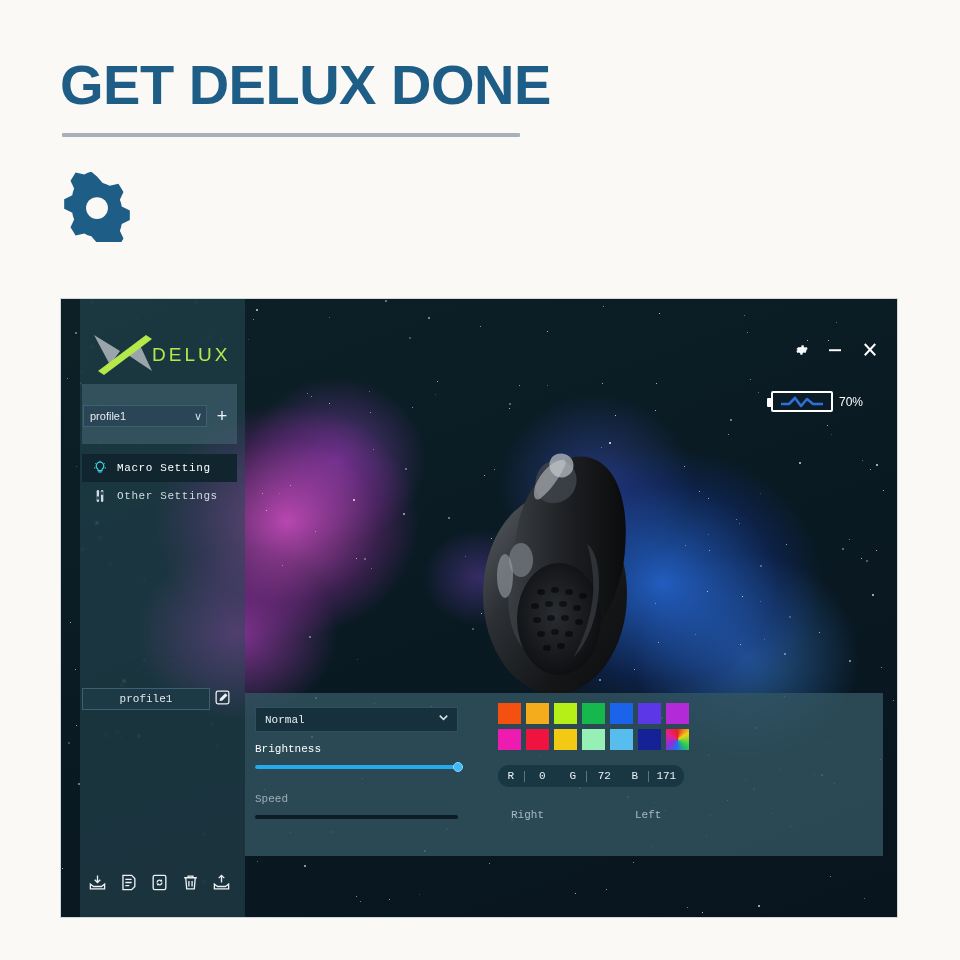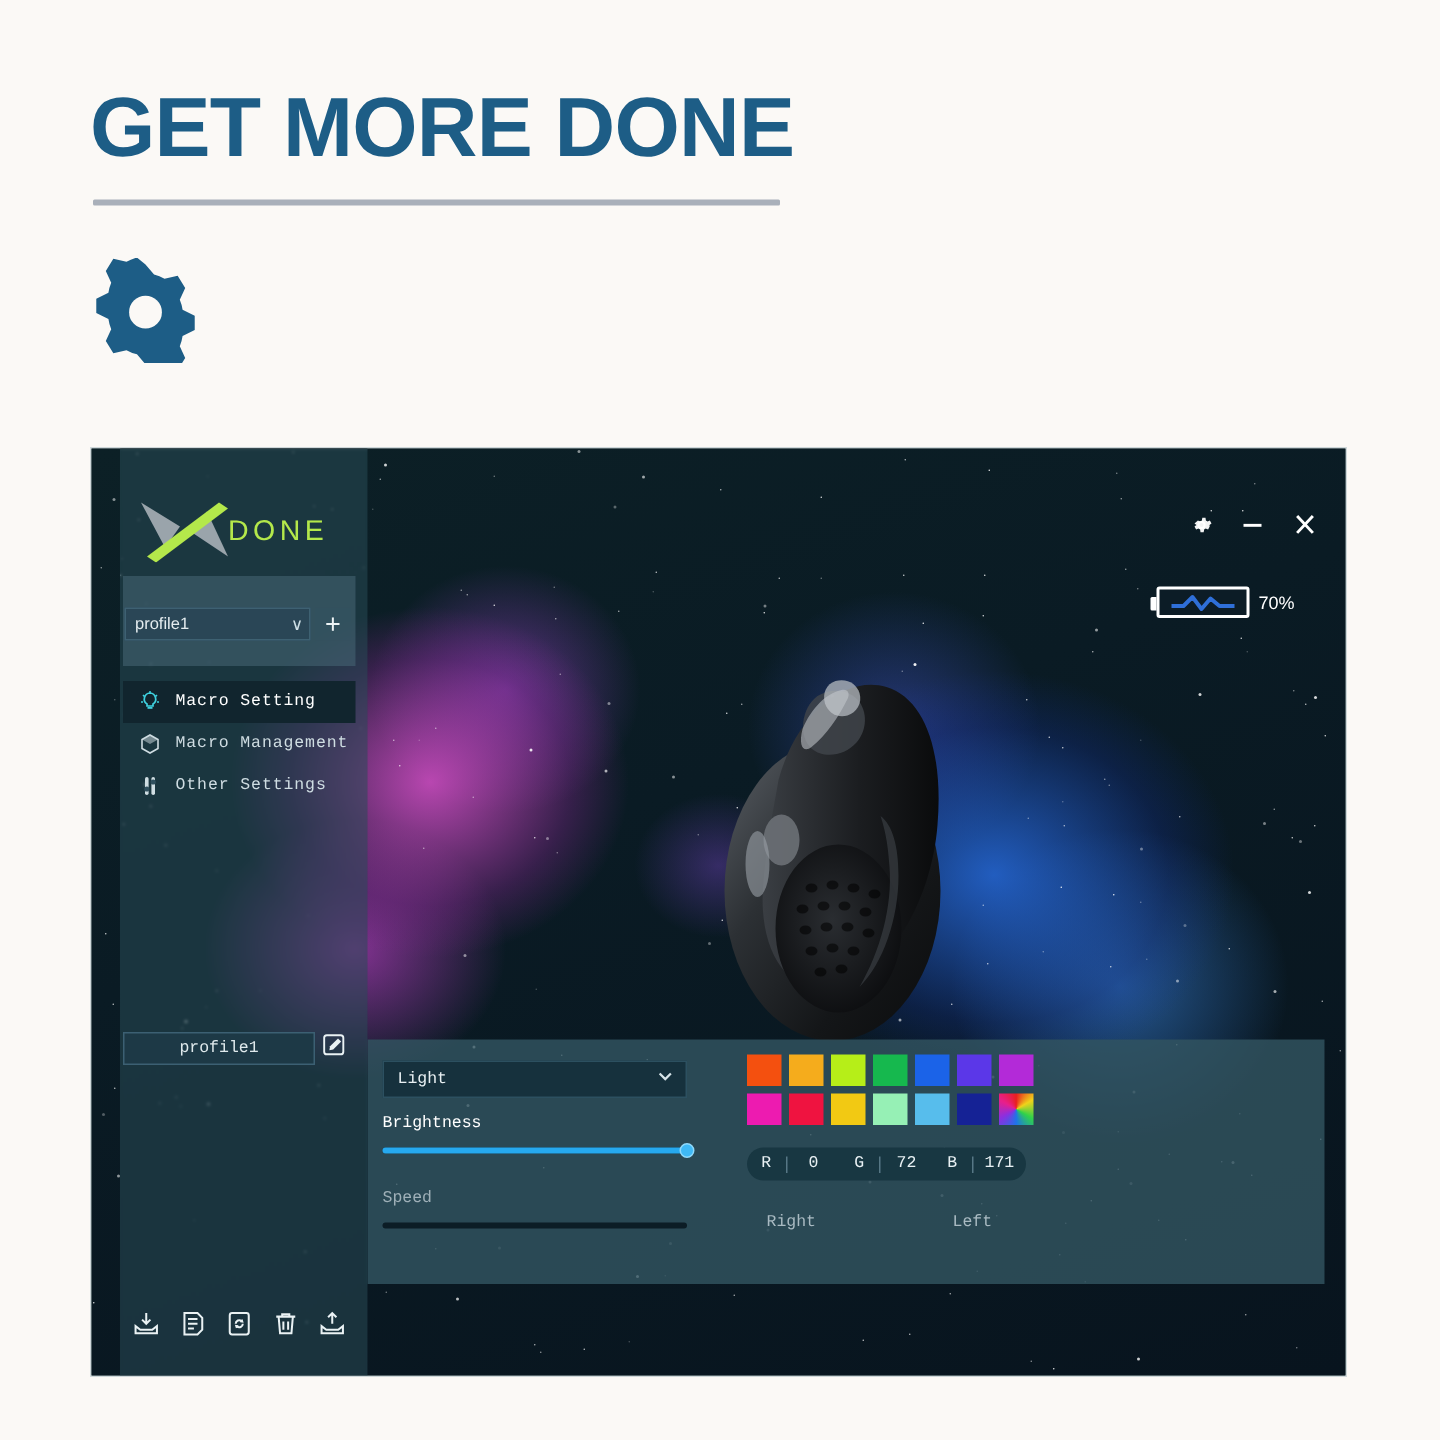--- a/index.html
+++ b/index.html
@@ -217,21 +217,21 @@
     position: absolute; left: 7px; top: 124px; display: flex; align-items: center; gap: 9px;
   }
   .preview-sw { width: 21px; height: 21px; }
   .preview-lbl { color: #dfe8eb; font-size: 11px; font-family: "Liberation Mono", monospace; }
 </style>
 </head>
 <body>
 
 <div id="root">
 
-  <div class="headline">GET MORE DONE</div>
+  <div class="headline">GET DELUX DONE</div>
   <div class="divider"></div>
 
   <div class="gear-wrap">
     <svg viewBox="0 0 64 64" width="70" height="70">
       <path fill="#1d5d86" d="M32 0l5.2 6.4a26 26 0 016.4 2.7l8-2 4.6 7.9 -3.3 7.5a26 26 0 011.7 6.5l7.4 3.9v9.1l-7.4 3.9a26 26 0 01-1.7 6.5l3.3 7.5-4.6 7.9-8-2a26 26 0 01-6.4 2.7L32 64l-5.2-6.4a26 26 0 01-6.4-2.7l-8 2-4.6-7.9 3.3-7.5a26 26 0 01-1.7-6.5L2 31.1V22l7.4-3.9a26 26 0 011.7-6.5L7.8 4.1 12.4-3.8l8 2a26 26 0 016.4-2.7z" transform="translate(0,4) scale(1,0.95)"></path>
       <circle cx="32" cy="33" r="10" fill="#fbf9f6"></circle>
     </svg>
   </div>
 
   <div id="app-window">
@@ -548,50 +548,41 @@
     </div>
 
     <div id="sidebar">
       <div class="logo">
         <svg width="72" height="44" viewBox="0 0 72 44">
           <path d="M4 4 L30 20 L20 34 Z" fill="#9aa4ab"></path>
           <path d="M62 40 L38 24 L48 10 Z" fill="#9aa4ab"></path>
           <path d="M8 40 L56 4 L62 8 L14 44 Z" fill="#b4e84b"></path>
         </svg>
       </div>
-      <div class="logo-text">DONE</div>
+      <div class="logo-text">DELUX</div>
 
       <div class="profile-box"></div>
       <div class="profile-select">
         <span class="val">profile1</span>
         <span class="chev">∨</span>
       </div>
       <div class="plus-btn">
         <span>+</span>
       </div>
 
       <div class="nav">
         <div class="nav-item active">
           <span class="nav-ico">
             <svg width="16" height="16" viewBox="0 0 24 24">
               <path d="M12 3a6 6 0 00-3 11v2h6v-2a6 6 0 00-3-11z" fill="none" stroke="#3fd2e0" stroke-width="1.7"></path>
               <rect x="9.5" y="17" width="5" height="1.8" fill="#3fd2e0"></rect>
               <path d="M12 1v2M3 12h2M19 12h2M5 5l1.4 1.4M17.6 6.4L19 5" stroke="#3fd2e0" stroke-width="1.5"></path>
             </svg>
           </span>
           <span>Macro Setting</span>
-        </div>
-        <div class="nav-item">
-          <span class="nav-ico">
-            <svg width="16" height="16" viewBox="0 0 24 24">
-              <path d="M12 3l8 4.5v9L12 21l-8-4.5v-9z" fill="none" stroke="#cfdde2" stroke-width="1.6"></path>
-              <path d="M12 3l8 4.5-8 4.5-8-4.5z" fill="#cfdde2" opacity="0.5"></path>
-            </svg>
-          </span>
-          <span>Macro Management</span>
         </div>
         <div class="nav-item">
           <span class="nav-ico">
             <svg width="16" height="16" viewBox="0 0 24 24">
               <rect x="7" y="3" width="3.6" height="18" rx="1.8" fill="#cfdde2"></rect>
               <rect x="13.4" y="3" width="3.6" height="18" rx="1.8" fill="#cfdde2"></rect>
               <circle cx="8.8" cy="15" r="2.6" fill="#30505e"></circle>
               <circle cx="15.2" cy="8" r="2.6" fill="#30505e"></circle>
             </svg>
           </span>
@@ -644,21 +635,21 @@
             <path d="M3 14v6h18v-6l-4 3H7z"></path>
               <path d="M12 12V3M8.5 6.5L12 3l3.5 3.5"></path>
           </svg>
         </span>
       </div>
     </div>
 
     <div id="control-panel">
 
       <div class="mode-select">
-        <span class="val">Light</span>
+        <span class="val">Normal</span>
         <span>
           <svg width="15" height="15" viewBox="0 0 24 24" fill="none" stroke="#d6e3e8" stroke-width="2.4">
             <path d="M6 9l6 6 6-6"></path>
           </svg>
         </span>
       </div>
 
       <div class="slider-label lbl-brightness">Brightness</div>
       <div class="track track-brightness">
         <div class="fill" id="brightness-fill" style="width: 100%;"></div>

